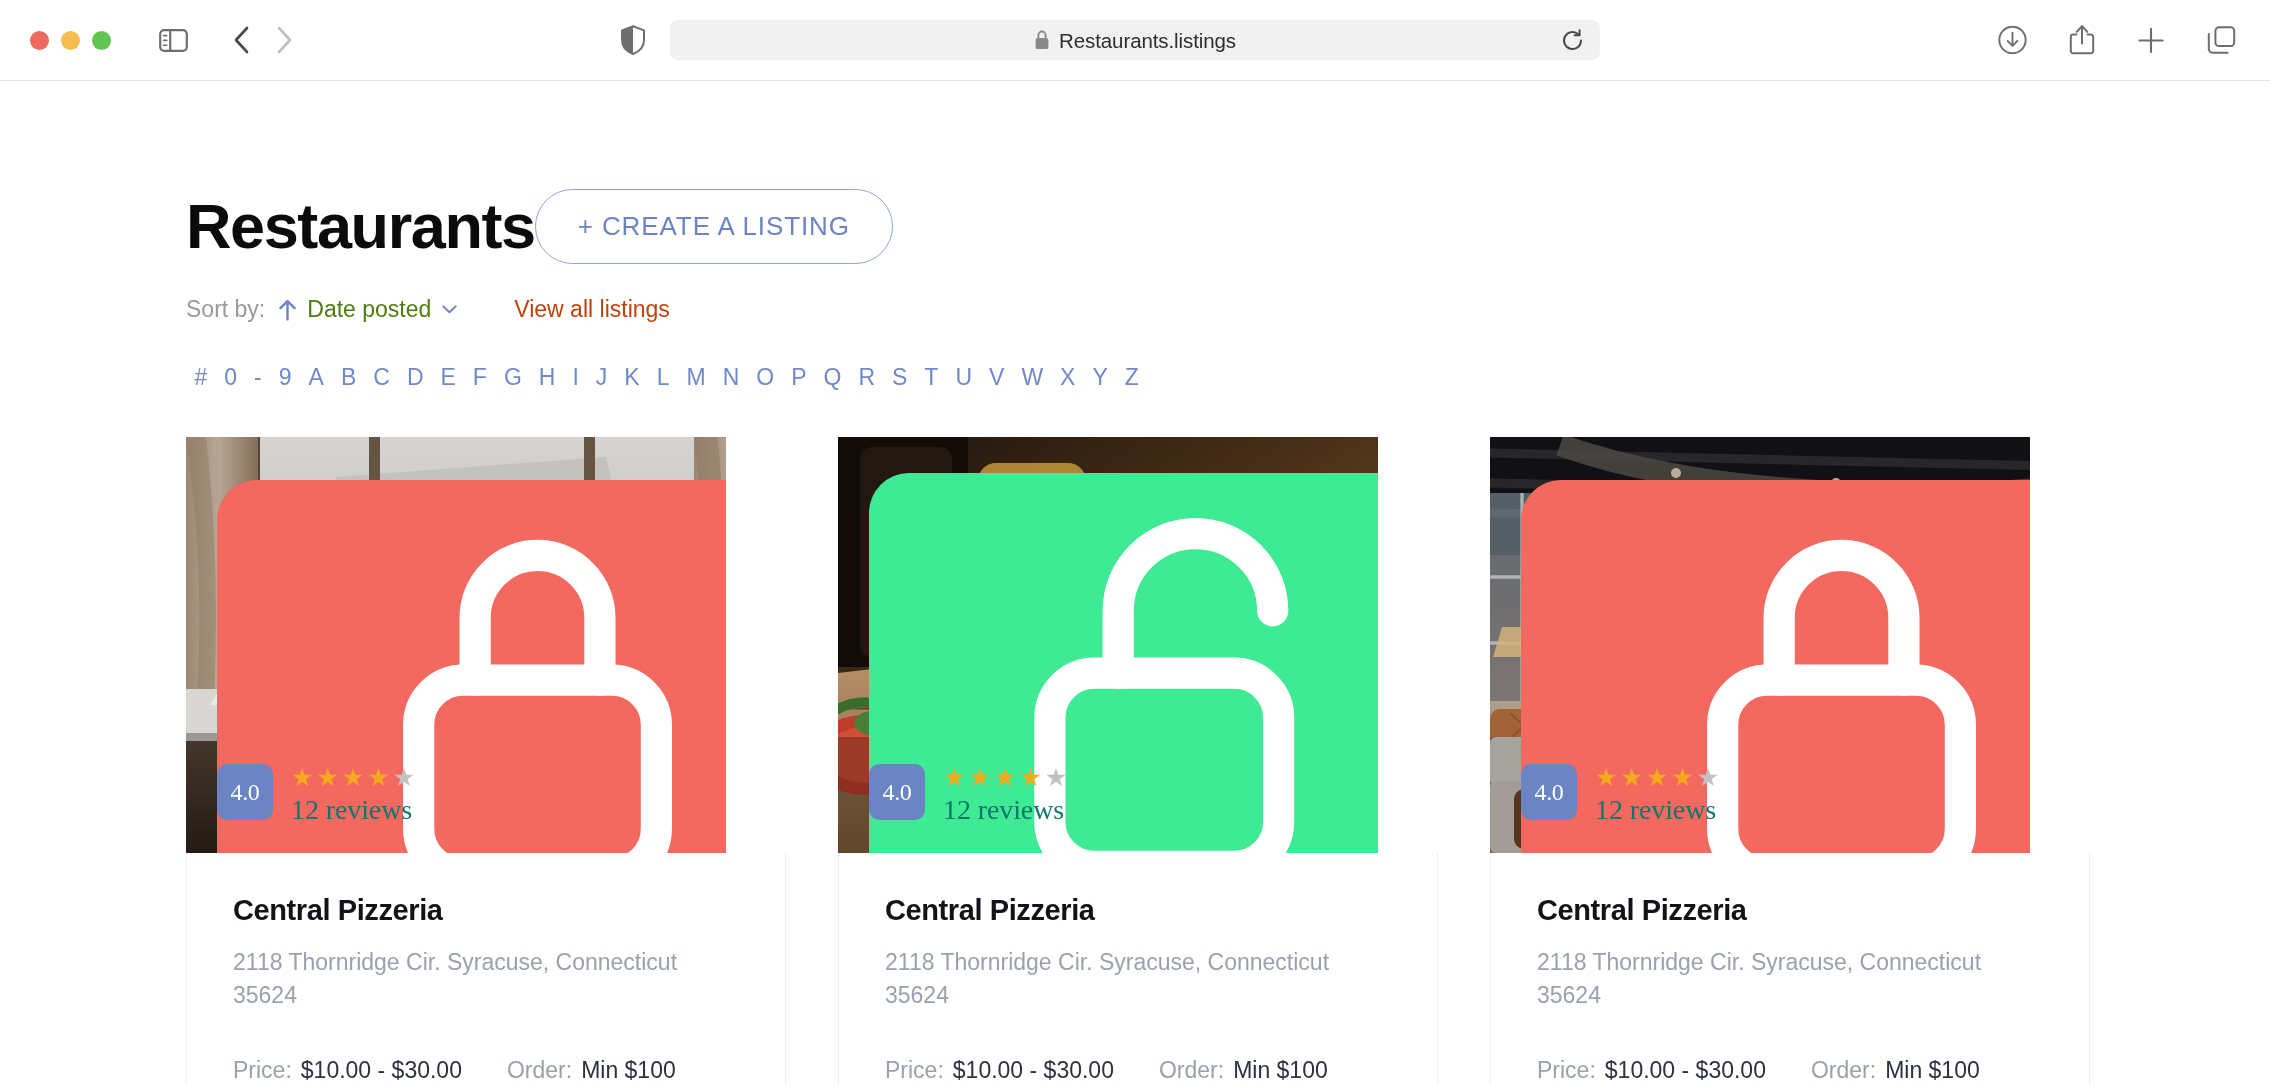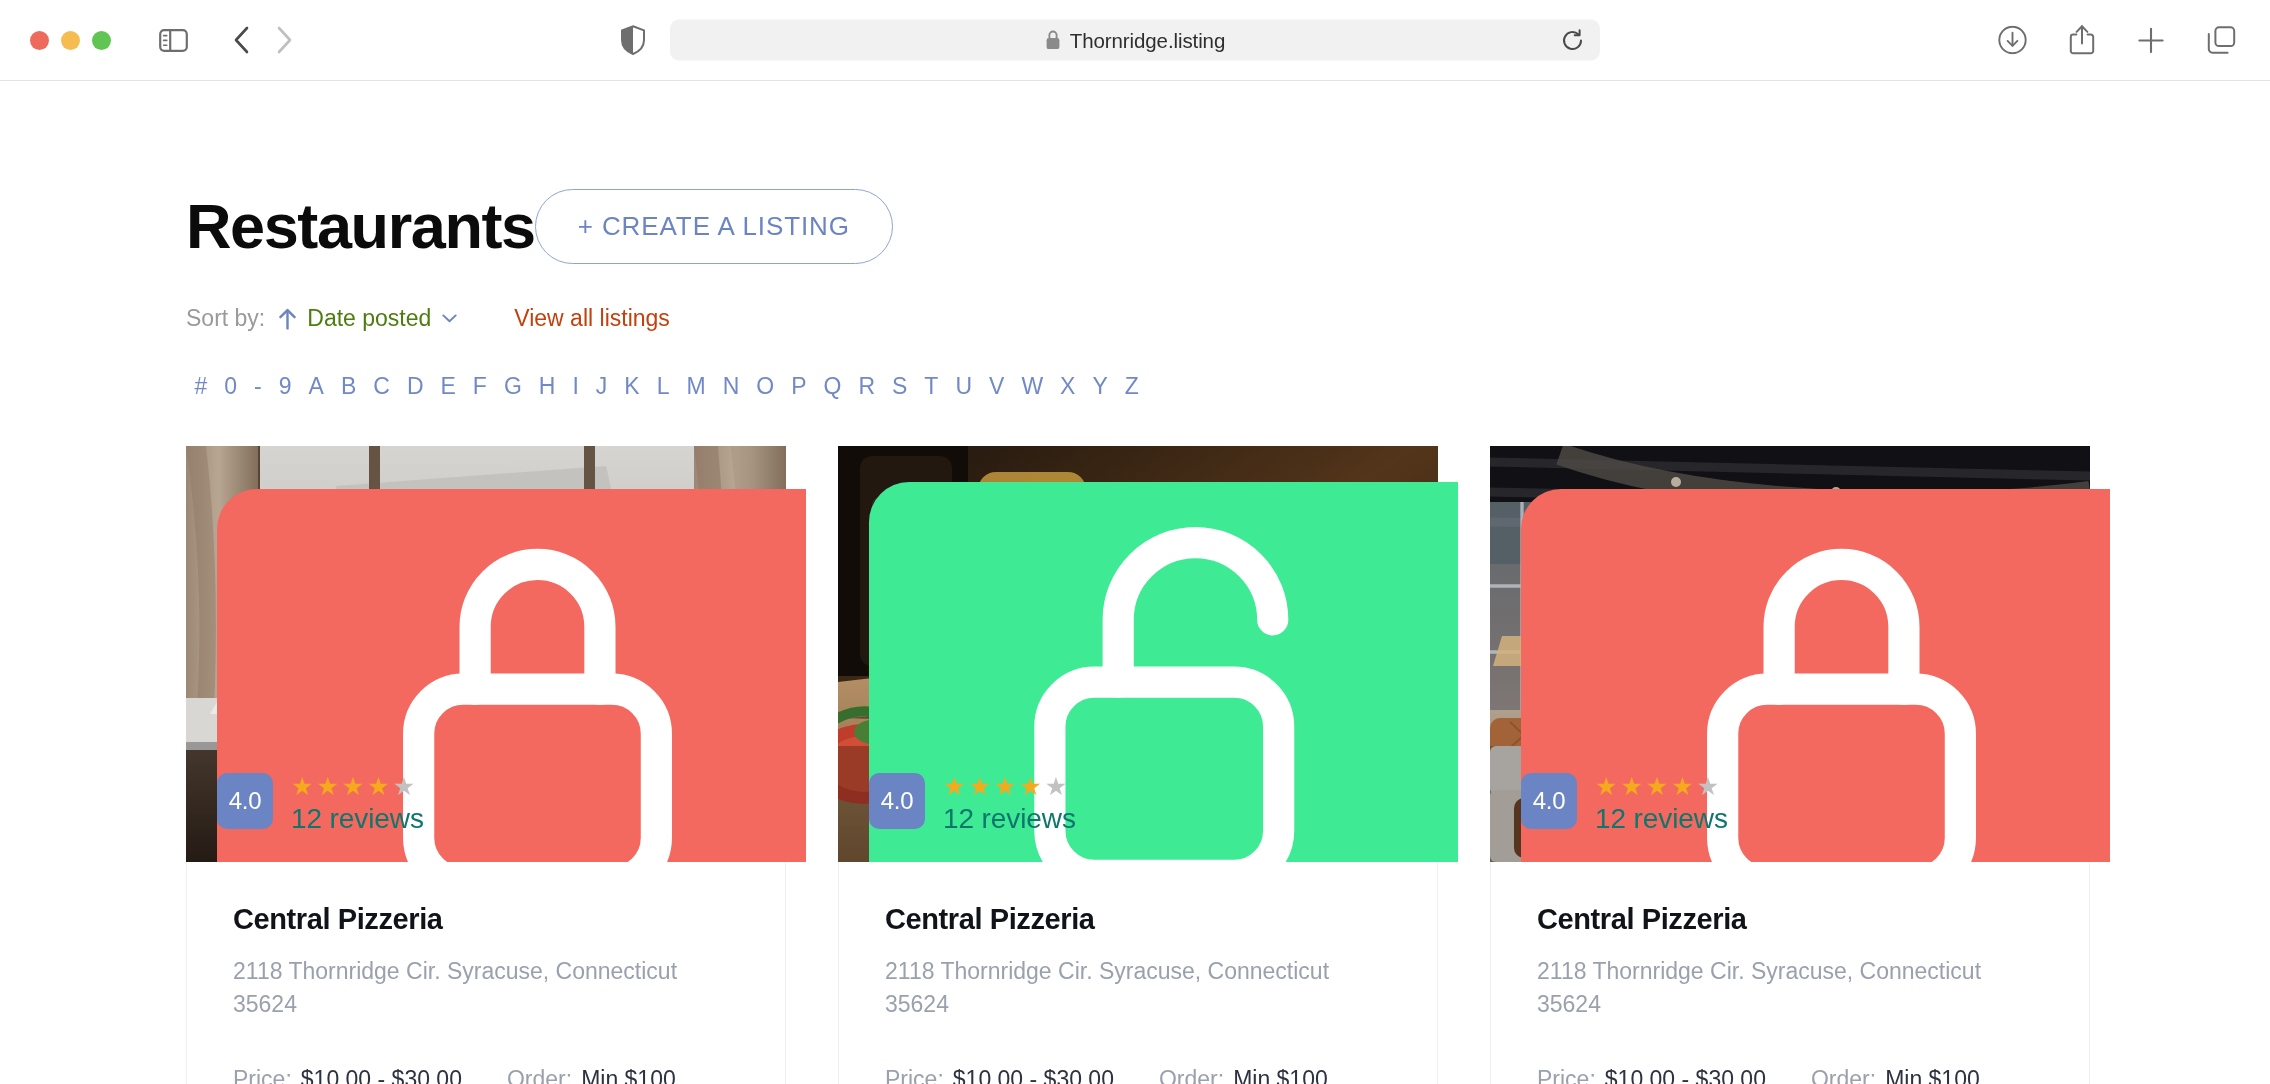--- a/index.html
+++ b/index.html
@@ -144,21 +144,21 @@
     padding: 21px 42px;
     background: transparent;
     white-space: nowrap;
     cursor: pointer;
     font-family: "Liberation Sans", sans-serif;
   }
 
   .sort-row {
     display: flex;
     align-items: center;
-    margin-top: 41px;
+    margin-top: 32px;
     font-size: 23px;
   }
   .sort-label {
     color: #9a9a9e;
     margin-right: 13px;
   }
   .sort-arrow {
     color: #6b84c4;
     font-size: 26px;
     margin-right: 10px;
@@ -203,24 +203,25 @@
   }
 
   .card {
     width: 600px;
     background: #ffffff;
     position: relative;
     flex-shrink: 0;
   }
 
   .card-img {
-    width: 620px;
+    width: 540px;
     height: 416px;
     position: relative;
     overflow: hidden;
+    font-family: Liberation Serif, serif;
   }
   .card-img svg { display: block; width: 600px; height: 416px; }
 
   .status-badge {
     position: absolute;
     left: 31px;
     border-radius: 40px;
     display: flex;
     align-items: center;
     gap: 13px;
@@ -357,21 +358,21 @@
         <path d="M13 1.3L2 5.4V15c0 7.4 5 11.6 11 14V1.3z" fill="#6e6e6e"></path>
       </svg>
     </div>
 
     <div class="url-bar">
       <div class="url-inner">
         <svg class="icon-svg" width="16" height="21" viewBox="0 0 16 21" fill="none">
           <rect x="1.6" y="8.6" width="12.8" height="11" rx="2.2" fill="#8a8a8a"></rect>
           <path d="M4.4 8.6V5.6a3.6 3.6 0 017.2 0v3" stroke="#8a8a8a" stroke-width="1.9" fill="none"></path>
         </svg>
-        <span class="url-text">Thornridge.listing</span>
+        <span class="url-text">Restaurants.listings</span>
       </div>
       <div class="reload-btn">
         <svg class="icon-svg" width="23" height="23" viewBox="0 0 23 23" fill="none">
           <path d="M20 11.5a8.5 8.5 0 11-2.7-6.2" stroke="#4a4a4a" stroke-width="2" stroke-linecap="round"></path>
           <path d="M18.6 1.3v4.9h-4.9" stroke="#4a4a4a" stroke-width="2" stroke-linecap="round" stroke-linejoin="round"></path>
         </svg>
       </div>
     </div>
 
     <div class="toolbar-right">

